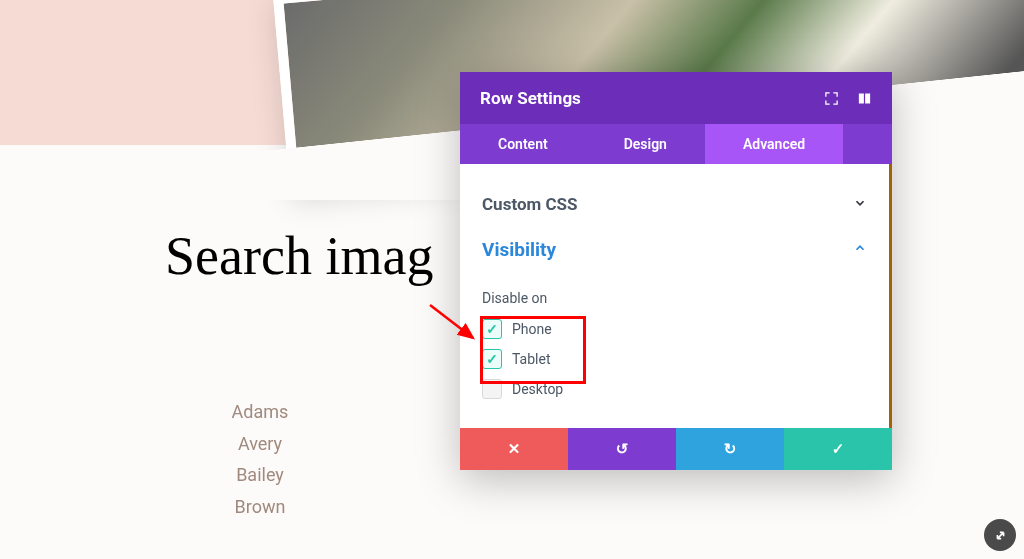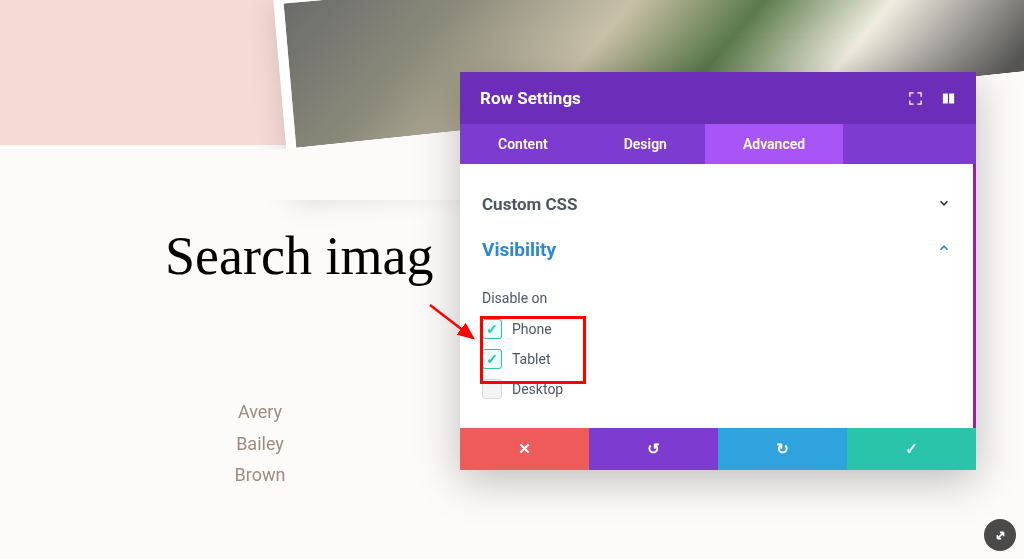--- a/index.html
+++ b/index.html
@@ -53,21 +53,21 @@
     text-align: center;
     font-size: 18px;
     color: #a08a7e;
     line-height: 1.75;
   }
   
   .modal {
     position: absolute;
     top: 72px;
     left: 460px;
-    width: 516px;
+    width: 432px;
     background: #fff;
     box-shadow: 0 10px 40px rgba(0,0,0,0.25);
     display: flex;
     flex-direction: column;
   }
   .modal-header {
     background: #6c2eb9;
     color: #fff;
     padding: 16px 20px;
     display: flex;
@@ -93,21 +93,21 @@
   .modal-tab {
     padding: 12px 38px;
     cursor: pointer;
   }
   .modal-tab.active {
     background: #a855f7;
   }
   .modal-body {
     padding: 18px 22px 12px 22px;
     flex: 1;
-    border-right: 3px solid #a21caf;
+    border-right: 3px solid #a16207;
   }
   .section {
     padding: 12px 0;
   }
   .section-head {
     display: flex;
     justify-content: space-between;
     align-items: center;
     cursor: pointer;
   }
@@ -201,20 +201,21 @@
 </head>
 <body>
 
 <div class="bg-top"></div>
 <div class="bg-photo"></div>
 <div class="bg-diagonal"></div>
 
 <div class="search-heading">Search imag</div>
 
 <div class="names">
+  <div>Adams</div>
   <div>Avery</div>
   <div>Bailey</div>
   <div>Brown</div>
 </div>
 
 <div class="modal">
   <div class="modal-header">
     <div class="modal-title">Row Settings</div>
     <div class="modal-header-icons">
       <span>

